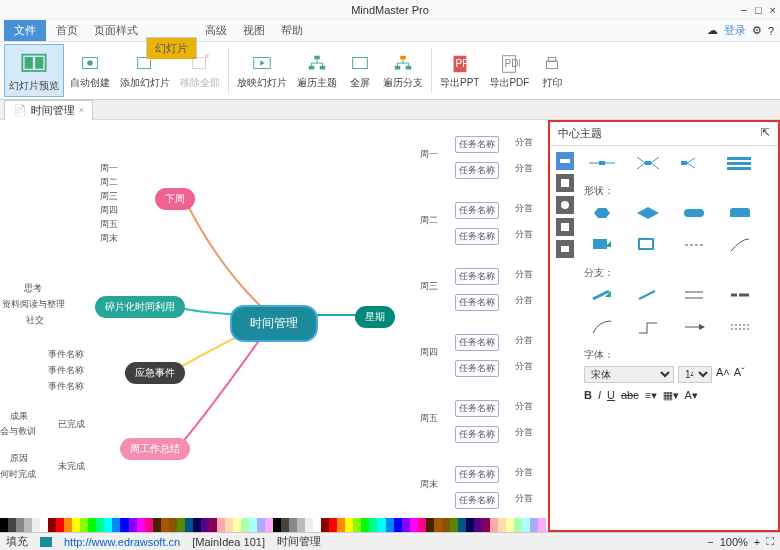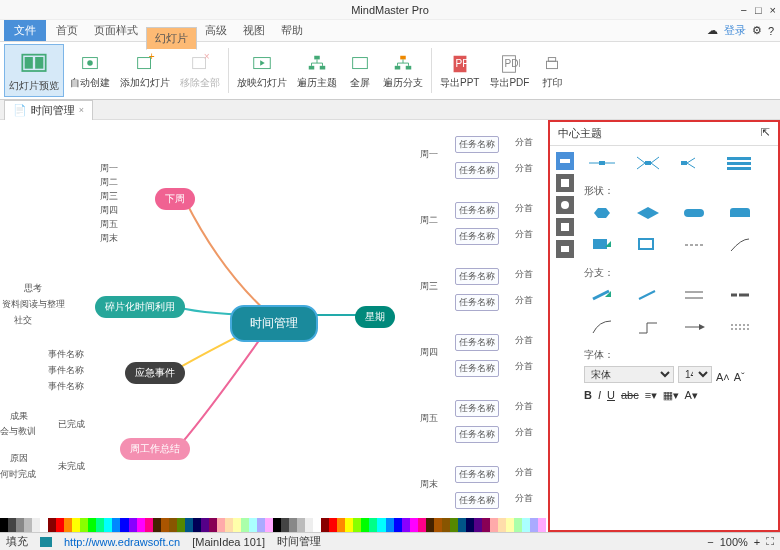--- a/index.html
+++ b/index.html
@@ -3,21 +3,21 @@
 <meta charset="utf-8">
 <style>
 *{box-sizing:border-box;margin:0;padding:0;font-family:"Microsoft YaHei",Arial,sans-serif;font-size:11px;color:#333}
 body{width:780px;height:550px;background:#fff;overflow:hidden;position:relative}
 .titlebar{height:20px;background:#f8f8f8;display:flex;align-items:center;justify-content:center;position:relative;border-bottom:1px solid #eee}
 .titlebar .wincontrols{position:absolute;right:4px;display:flex;gap:8px;font-size:10px;color:#666}
 .titlebar .wincontrols span{cursor:pointer}
 .menubar{height:22px;display:flex;align-items:center;padding:0 4px;border-bottom:1px solid #ddd;background:#fafafa;position:relative}
 .menubar .file{background:#4a90d9;color:#fff;padding:3px 10px;margin-right:2px}
 .menubar .m{padding:3px 8px;color:#555}
-.menubar .m.active{background:#fdba74;border:1px solid #ccc;border-bottom:1px solid #fff;position:relative;top:8px}
+.menubar .m.active{background:#eab308;border:1px solid #ccc;border-bottom:1px solid #fff;position:relative;top:18px}
 .menubar .right{position:absolute;right:6px;display:flex;gap:6px;align-items:center;font-size:10px}
 .menubar .right .login{color:#4a90d9}
 .ribbon{height:58px;background:#fff;border-bottom:1px solid #ccc;display:flex;padding:2px 4px;gap:2px}
 .rbtn{display:flex;flex-direction:column;align-items:center;justify-content:center;padding:2px 4px;gap:2px;min-width:34px}
 .rbtn svg{width:22px;height:22px}
 .rbtn.big svg{width:28px;height:28px}
 .rbtn.active{background:#d6e9f8;border:1px solid #7cb5e8}
 .rbtn .lbl{font-size:10px;color:#444;text-align:center;line-height:1.1}
 .rsep{width:1px;background:#ddd;margin:4px 2px}
 .tabstrip{height:20px;background:#f0f0f0;border-bottom:1px solid #ddd;display:flex;align-items:center;padding:0 4px}
@@ -28,21 +28,21 @@
 .sidepanel{width:232px;border:2px solid #d33;background:#fff;display:flex;flex-direction:column}
 .sidepanel .hdr{padding:4px 8px;border-bottom:1px solid #ddd;display:flex;justify-content:space-between}
 .sidepanel .body{flex:1;padding:6px;display:flex;gap:4px}
 .sidepanel .vtabs{display:flex;flex-direction:column;gap:4px}
 .sidepanel .vtab{width:18px;height:18px;background:#666;display:flex;align-items:center;justify-content:center}
 .sidepanel .vtab.sel{background:#4a90d9}
 .sidepanel .content{flex:1;padding-left:6px}
 .sidepanel .content .row{display:flex;gap:10px;margin-bottom:10px}
 .sidepanel .content .lbl{font-size:10px;color:#555;margin:4px 0}
 .optbox{width:36px;height:22px;display:flex;align-items:center;justify-content:center}
-.fontsel{display:flex;gap:4px;align-items:flex-end;margin-top:4px}
+.fontsel{display:flex;gap:4px;align-items:flex-start;margin-top:4px}
 .fontsel select,.fontsel input{font-size:10px;padding:1px 2px;border:1px solid #ccc}
 .fontrow{display:flex;gap:6px;margin-top:6px;font-size:10px}
 .fontrow span{cursor:pointer}
 .statusbar{position:absolute;bottom:0;left:0;right:0;height:18px;background:#f0f0f0;border-top:1px solid #ccc;display:flex;align-items:center;padding:0 6px;font-size:9px;color:#555;gap:12px}
 .statusbar .right{margin-left:auto;display:flex;gap:6px;align-items:center}
 .palette{position:absolute;bottom:18px;left:0;right:234px;height:14px;display:flex}
 .palette div{flex:1;height:100%}
 
 .node{position:absolute;padding:4px 10px;border-radius:14px;font-size:10px;color:#fff;white-space:nowrap}
 .sub{position:absolute;font-size:9px;color:#555;white-space:nowrap}
@@ -191,21 +191,21 @@
 
     <div class="sub" style="left:100px;top:42px">周一</div>
     <div class="sub" style="left:100px;top:56px">周二</div>
     <div class="sub" style="left:100px;top:70px">周三</div>
     <div class="sub" style="left:100px;top:84px">周四</div>
     <div class="sub" style="left:100px;top:98px">周五</div>
     <div class="sub" style="left:100px;top:112px">周末</div>
 
     <div class="sub" style="left:24px;top:162px">思考</div>
     <div class="sub" style="left:2px;top:178px">资料阅读与整理</div>
-    <div class="sub" style="left:14px;top:194px">社交</div>
+    <div class="sub" style="left:26px;top:194px">社交</div>
 
     <div class="sub" style="left:48px;top:228px">事件名称</div>
     <div class="sub" style="left:48px;top:244px">事件名称</div>
     <div class="sub" style="left:48px;top:260px">事件名称</div>
 
     <div class="sub" style="left:58px;top:298px">已完成</div>
     <div class="sub" style="left:10px;top:290px">成果</div>
     <div class="sub" style="left:0px;top:305px">会与教训</div>
     <div class="sub" style="left:58px;top:340px">未完成</div>
     <div class="sub" style="left:10px;top:332px">原因</div>

